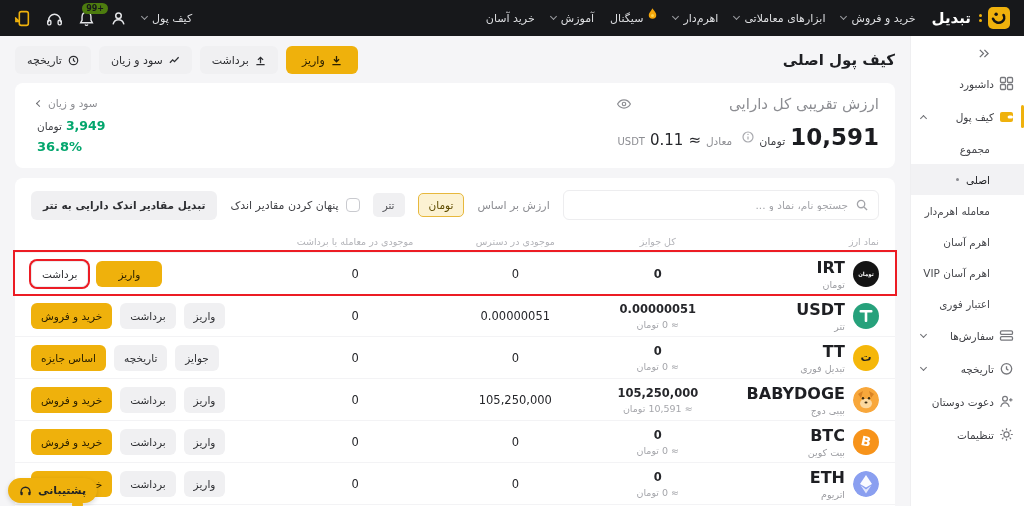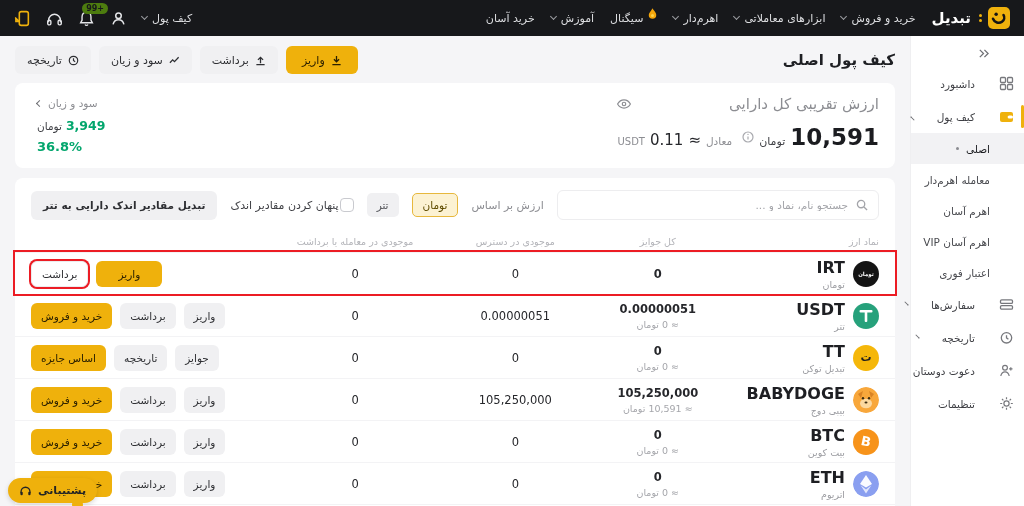--- a/index.html
+++ b/index.html
@@ -25,21 +25,21 @@
   .flame { position:relative; top:-5px; }
   .nav-left { margin-inline-start:auto; display:flex; align-items:center; gap:15px; }
   .nav-ic { width:17px; height:17px; color:#E5E6E9; cursor:pointer; position:relative; display:flex; }
   .badge { position:absolute; top:-7px; right:-13px; background:#4d7c0f; color:#17181B; font-size:8px;
            font-weight:bold; padding:1px 4px; border-radius:8px; line-height:1.2; }
 
   
   .sidebar { position:absolute; top:36px; right:0; bottom:0; width:114px; background:#FFFFFF;
              border-left:1px solid #EFEFF1; padding:8px 10px 0; z-index:30; }
   .collapse { color:#6F7075; padding:4px 24px 8px 0; text-align:right; cursor:pointer; }
-  .side-item { height:33px; display:flex; align-items:center; gap:24px; color:#3E3F44; font-size:10.5px;
+  .side-item { height:33px; display:flex; align-items:center; gap:5px; color:#3E3F44; font-size:10.5px;
                position:relative; cursor:pointer; white-space:nowrap; }
   .side-item .s-ic { width:15px; height:15px; flex:none; color:#77787D; display:flex; }
   .side-item .chev { margin-inline-start:auto; }
   .side-item.wallet::after { content:""; position:absolute; right:-10px; top:5px; bottom:5px; width:3px;
                              background:#EFB10C; border-radius:2px; }
   .side-sub { height:31px; display:flex; align-items:center; padding-right:24px; color:#4A4B50;
               font-size:10.5px; cursor:pointer; white-space:nowrap; }
   .side-sub.active { background:#F2F2F4; margin:0 -10px; padding-right:34px; color:#1E1F23; }
   .dot { width:3px; height:3px; border-radius:50%; background:#8A8B90; display:inline-block; margin-right:7px; }
 
@@ -73,21 +73,21 @@
   .filters { display:flex; align-items:center; gap:13px; padding:12px 16px 10px; }
   .search { width:330px; height:30px; border:1px solid #EDEDEF; border-radius:6px; display:flex;
             align-items:center; padding:0 10px; gap:8px; background:#FFFFFF; }
   .search svg { color:#A3A4A9; flex:none; }
   .search input { border:none; outline:none; flex:1; font-size:10.5px; font-family:inherit; color:#26272B; background:transparent; }
   .search input::placeholder { color:#A3A4A9; }
   .vb-label { color:#8C8D92; white-space:nowrap; }
   .chip { height:24px; padding:0 10px; border-radius:5px; background:#F0F0F2; color:#55565B;
           display:inline-flex; align-items:center; font-size:10.5px; cursor:pointer; white-space:nowrap;}
   .chip.active { background:#FCF2D3; border:1px solid #E7B83D; color:#5F4C00; }
-  .hide-group { margin-inline-start:auto; display:flex; align-items:center; gap:1px; cursor:pointer;}
+  .hide-group { margin-inline-start:auto; display:flex; align-items:center; gap:7px; cursor:pointer;}
   .checkbox { width:14px; height:14px; border:1.5px solid #C9CACF; border-radius:4px; flex:none; background:#fff;}
   .hide-label { color:#3E3F44; white-space:nowrap;}
   .convert-btn { background:#F0F0F2; font-weight:bold; height:29px; padding:0 12px; border-radius:6px;
                  font-size:10.5px; color:#2E2F33; display:flex; align-items:center; border:none; cursor:pointer;
                  font-family:inherit; white-space:nowrap;}
 
   .table-head,.row { display:grid; grid-template-columns:150px 1fr 1fr 1.25fr 235px; align-items:center; padding:0 16px; }
   .table-head { height:22px; color:#B2B3B8; font-size:9.5px; }
   .table-head .th { text-align:center; white-space:nowrap;}
   .table-head .th.first { text-align:right; }
@@ -220,20 +220,23 @@
   <div class="side-item wallet">
     <span class="s-ic">
       <svg width="15" height="15" viewBox="0 0 15 15">
           <rect x="1" y="3" width="13" height="10" rx="2" fill="#EFB10C"></rect>
           <rect x="8.6" y="6.4" width="5.4" height="3.2" rx="1.6" fill="#fff"></rect>
         </svg>
     </span>
     <span>کیف پول</span>
     <span class="chev up dark"></span>
   </div>
+  <div class="side-sub">
+      <span>مجموع</span>
+    </div>
   <div class="side-sub active">
     <span>اصلی</span>
       <span class="dot"></span>
   </div>
   <div class="side-sub">
       <span>معامله اهرم‌دار</span>
     </div>
   <div class="side-sub">
       <span>اهرم آسان</span>
     </div>
@@ -424,21 +427,21 @@
         <button class="rbtn">برداشت</button>
         <button class="rbtn primary">خرید و فروش</button>
       </div>
     </div>
 
     <div class="row">
       <div class="coin">
         <span class="coin-icon" style="background:#F5B70A;color:#1F1F1F;font-size:11px;">ت</span>
         <span>
           <div class="coin-sym">TT</div>
-          <div class="coin-name">تبدیل توکن</div>
+          <div class="coin-name">تبدیل فوری</div>
         </span>
       </div>
       <div class="num total">
         <div>0</div>
         <div class="subv">≈ 0 تومان</div>
       </div>
       <div class="num">0</div>
       <div class="num">0</div>
       <div class="actions">
         <button class="rbtn">جوایز</button>

